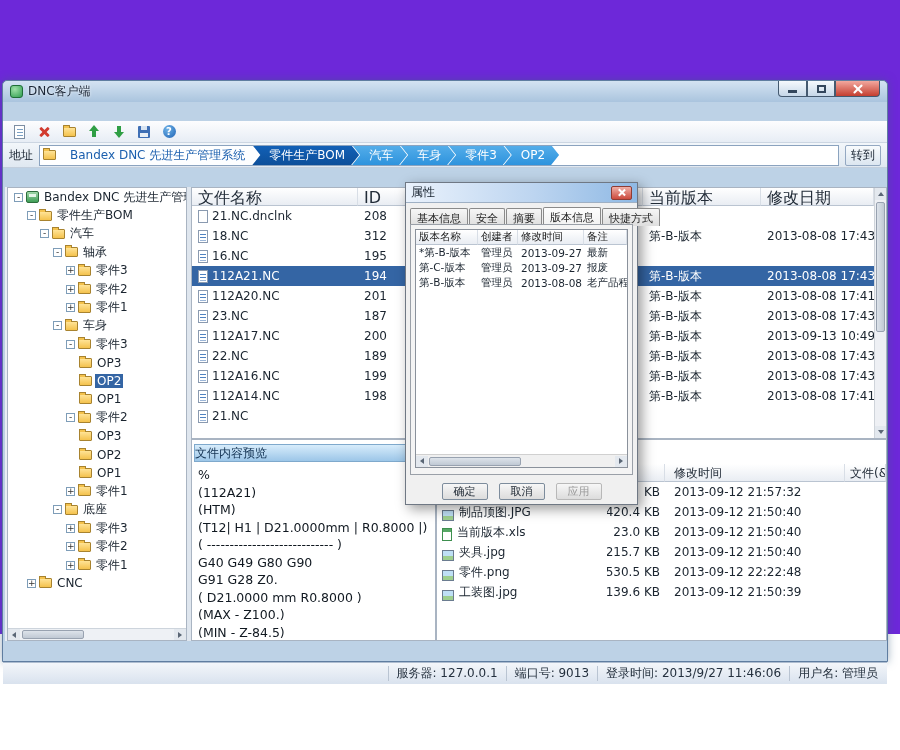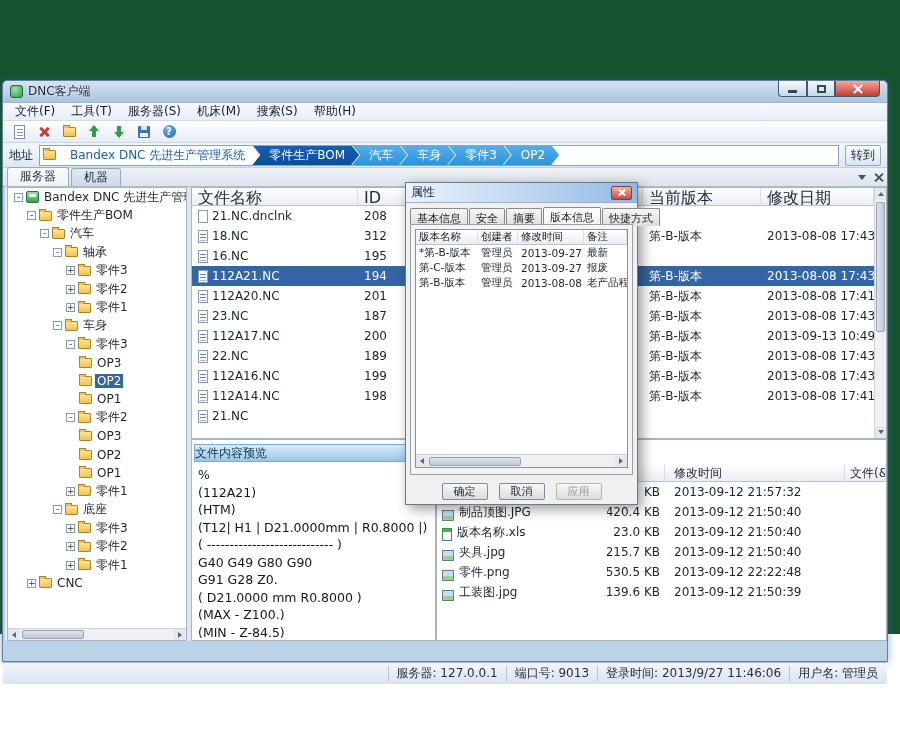--- a/index.html
+++ b/index.html
@@ -1,17 +1,17 @@
 <!DOCTYPE html>
 <html style="--sel: #3465a4; --crumb-blue: #2e93dd; --crumb-dark: #1261b8; --close-red: #c43e30;"><head>
 <meta charset="utf-8">
 <style>
   * { margin:0; padding:0; box-sizing:border-box; font-family:"DejaVu Sans","Liberation Sans",sans-serif; }
   html,body { width:900px; height:750px; background:#ffffff; overflow:hidden; }
-  .page { position:relative; width:900px; height:634px; background:#14532d; }
+  .page { position:relative; width:900px; height:634px; background:#6d28d9; }
 
   
   .window { position:absolute; left:2px; top:80px; width:886px; height:582px;
             background:#bdd2e6; border:1px solid #5f7da0; border-radius:5px 5px 0 0;
             box-shadow:0 0 9px rgba(60,95,130,.5); }
   .titlebar { position:absolute; left:0; top:0; right:0; height:21px; display:flex; align-items:center;
               padding:0 7px; background:linear-gradient(#d4e3f2,#aac4de); border-radius:5px 5px 0 0; }
   .app-icon { width:13px; height:13px; border-radius:3px; margin-right:5px;
               background:radial-gradient(circle at 35% 30%,#9fe0a8,#2f9e50); border:1px solid #1f6e38; }
   .title-text { font-size:12px; color:#1a2636; text-shadow:0 0 3px #fff; }
@@ -214,28 +214,20 @@
           </div>
           <div class="wbtn max">
             <span class="g-max"></span>
           </div>
           <div class="wbtn close">
             <span class="g-x"></span>
           </div>
         </div>
     </div>
 
-    <div class="menubar" id="menu-items">
-        <span class="menu-item">文件(F)</span>
-        <span class="menu-item">工具(T)</span>
-        <span class="menu-item">服务器(S)</span>
-        <span class="menu-item">机床(M)</span>
-        <span class="menu-item">搜索(S)</span>
-        <span class="menu-item">帮助(H)</span>
-      </div>
 
     <div class="toolbar" id="toolbar-icons">
         <div class="tbico">
           <span class="ic-doc"></span>
         </div>
         <div class="tbico">
           <span class="ic-x"></span>
         </div>
         <div class="tbico">
           <span class="fold"></span>
@@ -263,30 +255,20 @@
             <div class="crumb dark notch">零件生产BOM</div>
             <div class="crumb blue notch">汽车</div>
             <div class="crumb blue notch">车身</div>
             <div class="crumb blue notch">零件3</div>
             <div class="crumb blue notch">OP2</div>
           </div>
       </div>
       <span class="go-btn">转到</span>
     </div>
 
-    <div class="tabstrip">
-      <div style="display:flex;align-items:flex-end" id="view-tabs">
-          <div class="vtab active">服务器</div>
-          <div class="vtab">机器</div>
-        </div>
-      <div class="strip-ctrl">
-        <span class="g-tri-down"></span>
-        <span class="g-x-dark"></span>
-      </div>
-    </div>
 
     <div class="content">
 
       <div class="tree-panel" id="tree">
           <div class="tree-row" style="padding-left: 6px;">
             <span class="expander">-</span>
             <span class="ic-server"></span>
             <span class="tree-label">Bandex DNC 先进生产管理系统</span>
           </div>
           <div class="tree-row" style="padding-left: 19px;">
@@ -571,21 +553,21 @@
                   <span class="ic-img"></span>
                   <span>制品顶图.JPG</span>
                 </div>
                 <div class="rl-c rc-size">420.4 KB</div>
                 <div class="rl-c rc-time">2013-09-12 21:50:40</div>
                 <div class="rl-c rc-extra"></div>
               </div>
               <div class="rl-row">
                 <div class="rl-c rc-name">
                   <span class="ic-xls"></span>
-                  <span>版本名称.xls</span>
+                  <span>当前版本.xls</span>
                 </div>
                 <div class="rl-c rc-size">23.0 KB</div>
                 <div class="rl-c rc-time">2013-09-12 21:50:40</div>
                 <div class="rl-c rc-extra"></div>
               </div>
               <div class="rl-row">
                 <div class="rl-c rc-name">
                   <span class="ic-img"></span>
                   <span>夹具.jpg</span>
                 </div>

